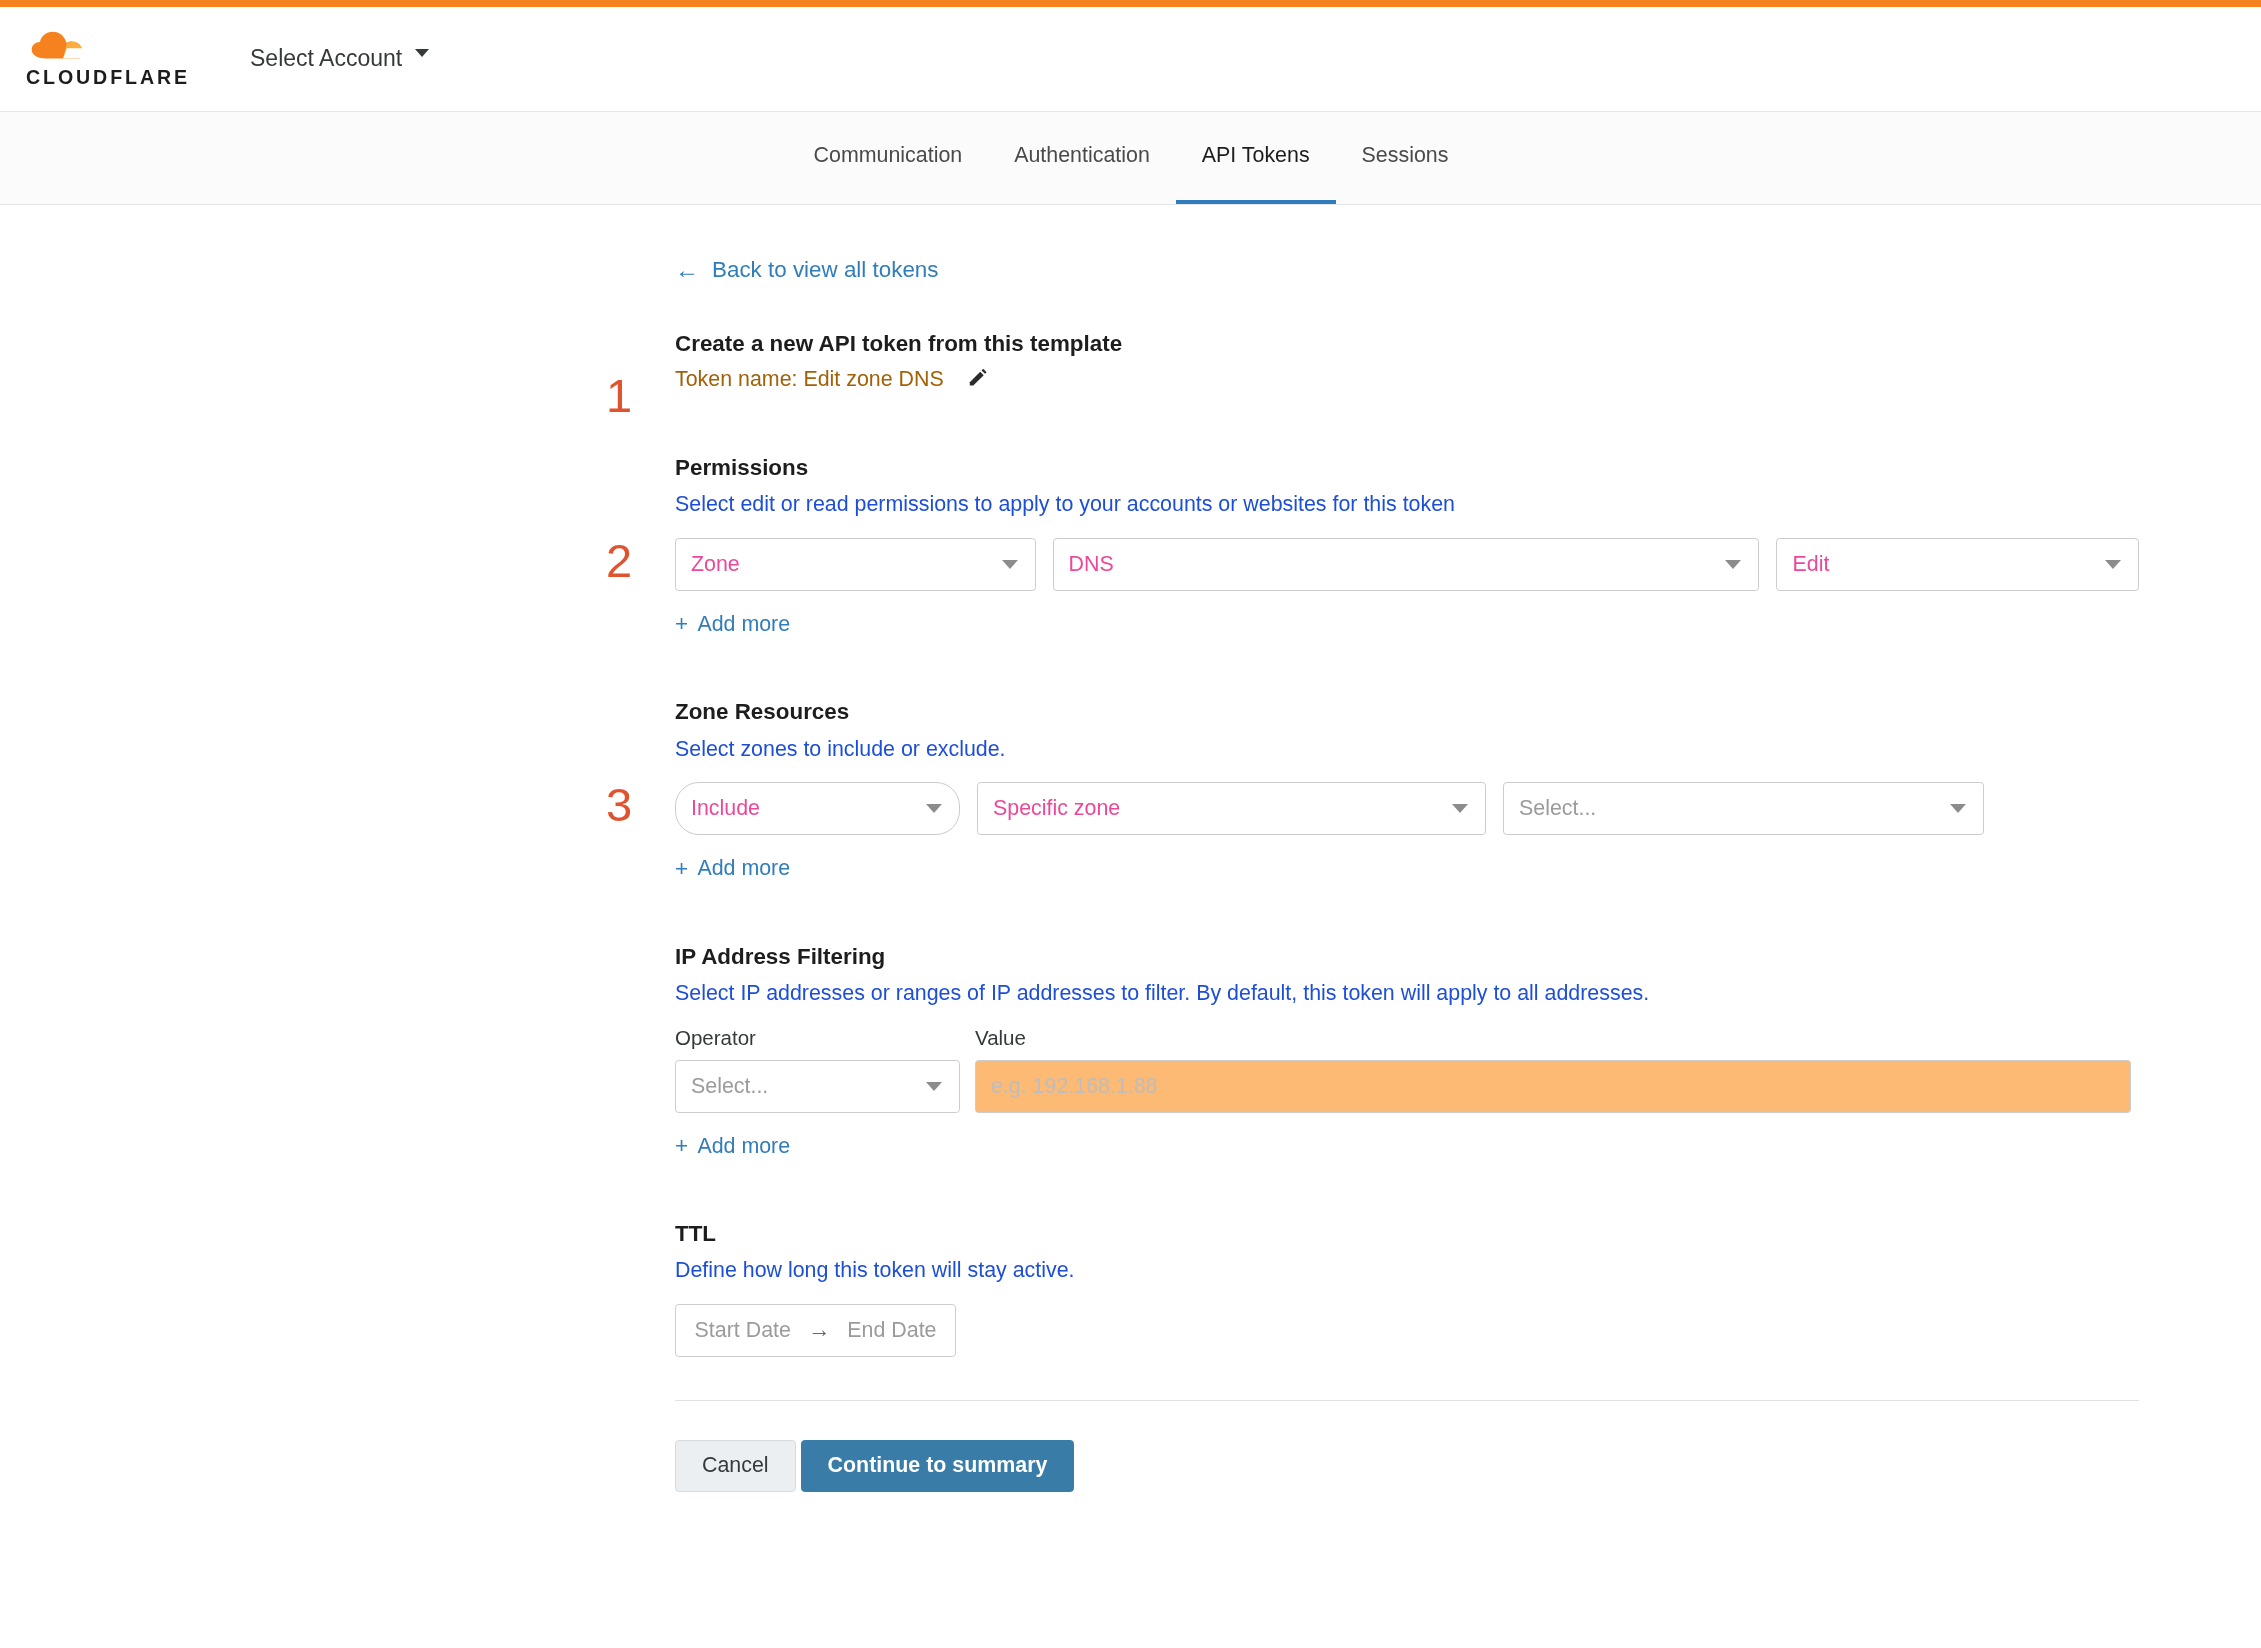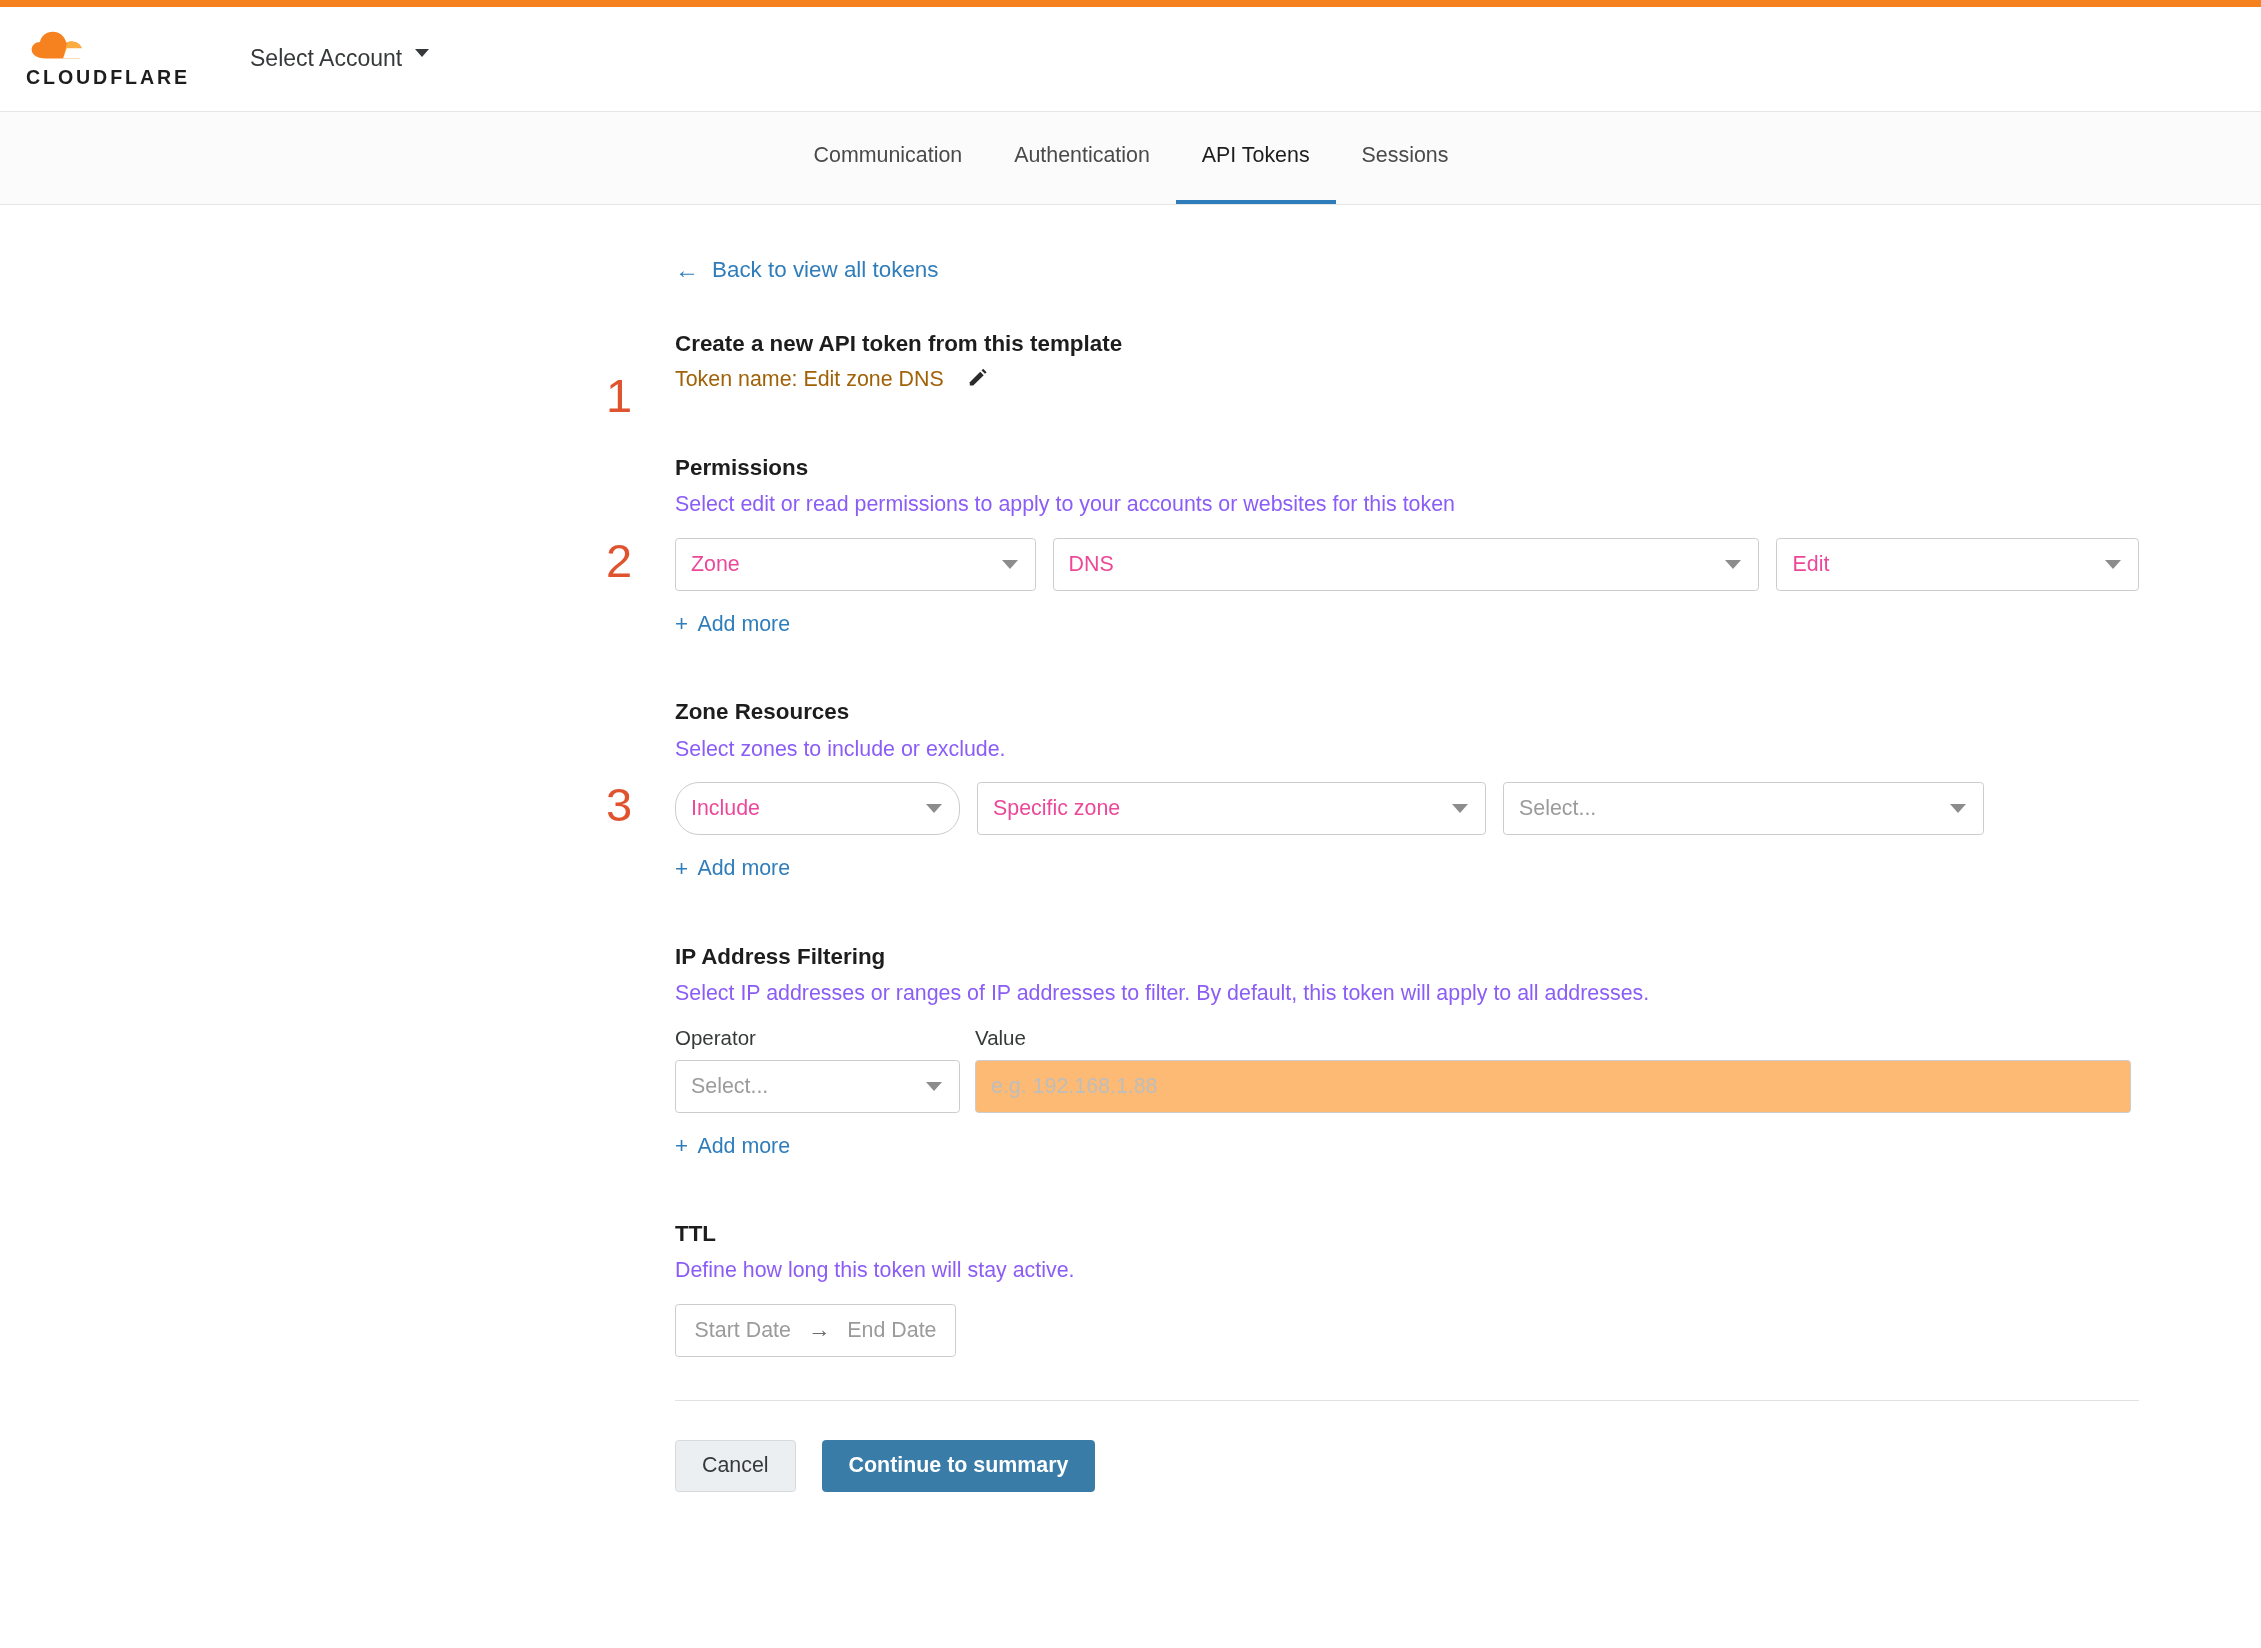--- a/index.html
+++ b/index.html
@@ -115,21 +115,21 @@
   }
 
   .section-title {
     font-size: 22.4px;
     font-weight: bold;
     color: #1d1d1d;
     margin-bottom: 11.2px;
   }
   .section-desc {
     font-size: 21.4px;
-    color: #8b5cf6;
+    color: #1d4ed8;
     margin-bottom: 20.5px;
   }
   .step-num {
     position: absolute;
     left: -69px;
     font-size: 47px;
     color: #e0532f;
     font-weight: 400;
     line-height: 1;
   }
@@ -208,21 +208,21 @@
     cursor: pointer;
   }
   .date-arrow { color: #6b6b6b; font-size: 22.4px; }
 
   .divider {
     border-top: 0.9px solid #e2e2e2;
     margin-top: 43px;
     margin-bottom: 39px;
   }
 
-  .buttons { display: flex; gap: 26px; align-items: center; }
+  .buttons { display: flex; gap: 5px; align-items: center; }
   .btn {
     height: 52px;
     border-radius: 3.7px;
     font-size: 21.4px;
     display: inline-flex;
     align-items: center;
     justify-content: center;
     cursor: pointer;
     padding: 0 26px;
     border: 0.9px solid transparent;

